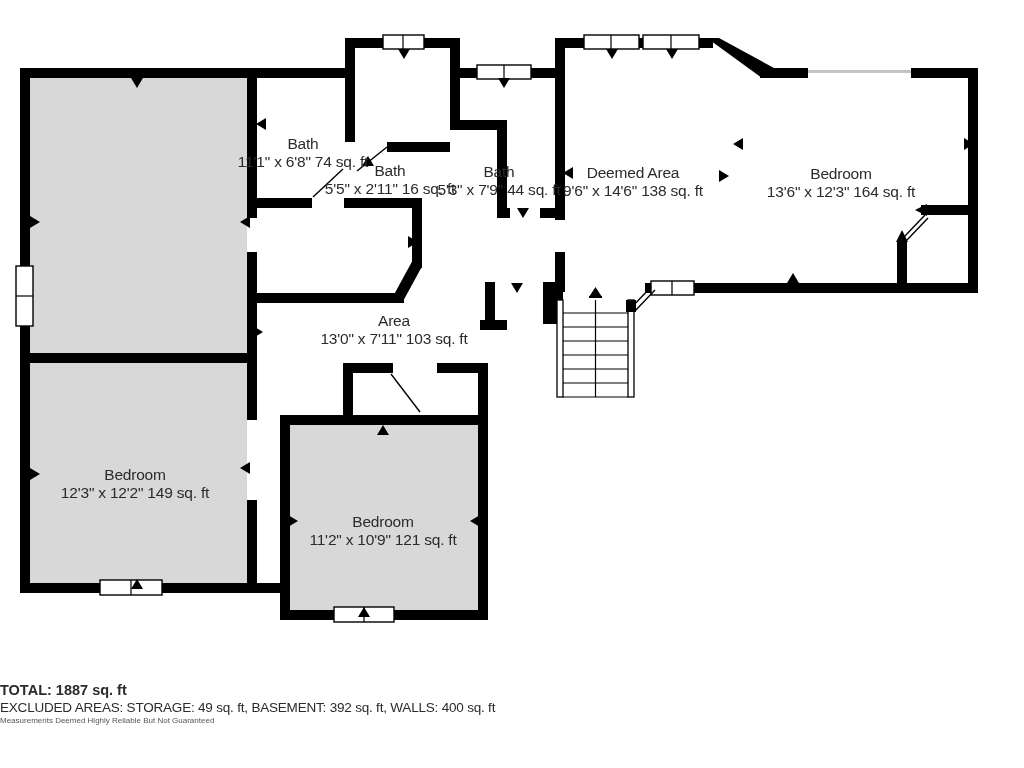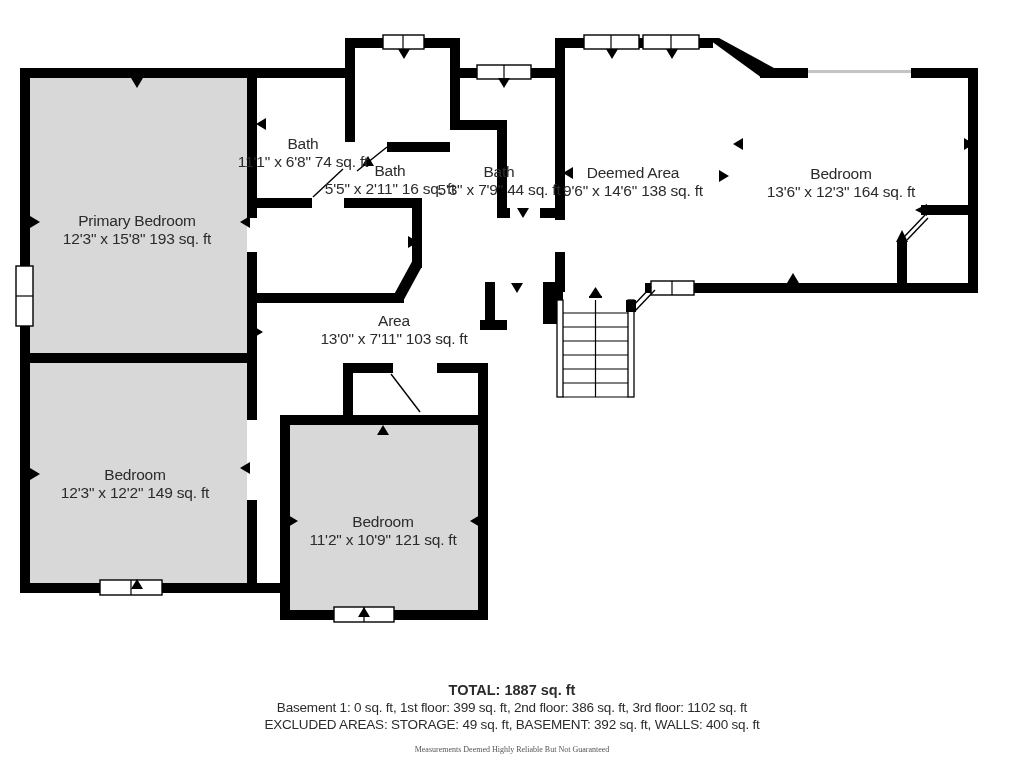--- a/index.html
+++ b/index.html
@@ -11,25 +11,25 @@
   .win{fill:#fff;stroke:#000;stroke-width:1.4;}
   .winline{stroke:#000;stroke-width:1.2;}
   .thinopen{fill:#c4c4c4;}
   .rail{fill:#fff;stroke:#000;stroke-width:1.3;}
   .tread{stroke:#000;stroke-width:1.2;}
   .leaf{stroke:#000;stroke-width:1.4;fill:none;}
   .marker{fill:#000;}
   .room-label{position:absolute;transform:translate(-50%,-50%);text-align:center;
               color:var(--text,#2b2b2b);font-size:15.5px;letter-spacing:-0.2px;
               line-height:18px;white-space:nowrap;}
-  .summary{position:absolute;left:0;top:681px;width:1024px;text-align:center;
+  .summary{position:absolute;left:0;top:681px;width:1024px;text-align:left;
            color:var(--text,#2b2b2b);}
   .summary .total{font-size:14.5px;font-weight:bold;line-height:18px;}
   .summary .line{font-size:13.5px;line-height:17px;letter-spacing:-0.2px;}
-  .summary .disclaimer{font-size:8px;color:#555;margin-top:12px;font-family:Liberation Serif, serif;}
+  .summary .disclaimer{font-size:8px;color:#555;margin-top:0;}
 </style>
 </head>
 <body>
 
 <div id="stage">
 
   <svg id="plan-svg" width="1024" height="768" viewBox="0 0 1024 768">
 
     <g>
       <rect class="room" x="30" y="78" width="217" height="275"></rect>
@@ -179,24 +179,20 @@
       <polygon class="marker" points="362,166 374,166 368,156"></polygon>
       <polygon class="marker" points="927,204 927,216 915,210"></polygon>
       <polygon class="marker" points="896,242 908,242 902,230"></polygon>
       <polygon class="marker" points="787,283 799,283 793,273"></polygon>
       <polygon class="marker" points="408,236 408,248 418,242"></polygon>
       <polygon class="marker" points="253,326 253,338 263,332"></polygon>
       <polygon class="marker" points="511,283 523,283 517,293"></polygon>
     </g>
   </svg>
 
-  <div class="room-label" style="left:137px;top:230px">
-    <div>Primary Bedroom</div>
-    <div>12'3" x 15'8" 193 sq. ft</div>
-  </div>
   <div class="room-label" style="left:303px;top:153px">
     <div>Bath</div>
     <div>11'1" x 6'8" 74 sq. ft</div>
   </div>
   <div class="room-label" style="left:390px;top:180px">
     <div>Bath</div>
     <div>5'5" x 2'11" 16 sq. ft</div>
   </div>
   <div class="room-label" style="left:499px;top:181px">
     <div>Bath</div>
@@ -218,18 +214,17 @@
     <div>Bedroom</div>
     <div>12'3" x 12'2" 149 sq. ft</div>
   </div>
   <div class="room-label" style="left:383px;top:531px">
     <div>Bedroom</div>
     <div>11'2" x 10'9" 121 sq. ft</div>
   </div>
 
   <div class="summary">
     <div class="total">TOTAL: 1887 sq. ft</div>
-    <div class="line">Basement 1: 0 sq. ft, 1st floor: 399 sq. ft, 2nd floor: 386 sq. ft, 3rd floor: 1102 sq. ft</div>
     <div class="line">EXCLUDED AREAS: STORAGE: 49 sq. ft, BASEMENT: 392 sq. ft, WALLS: 400 sq. ft</div>
     <div class="disclaimer">Measurements Deemed Highly Reliable But Not Guaranteed</div>
   </div>
 
 </div>
 
 </body></html>

